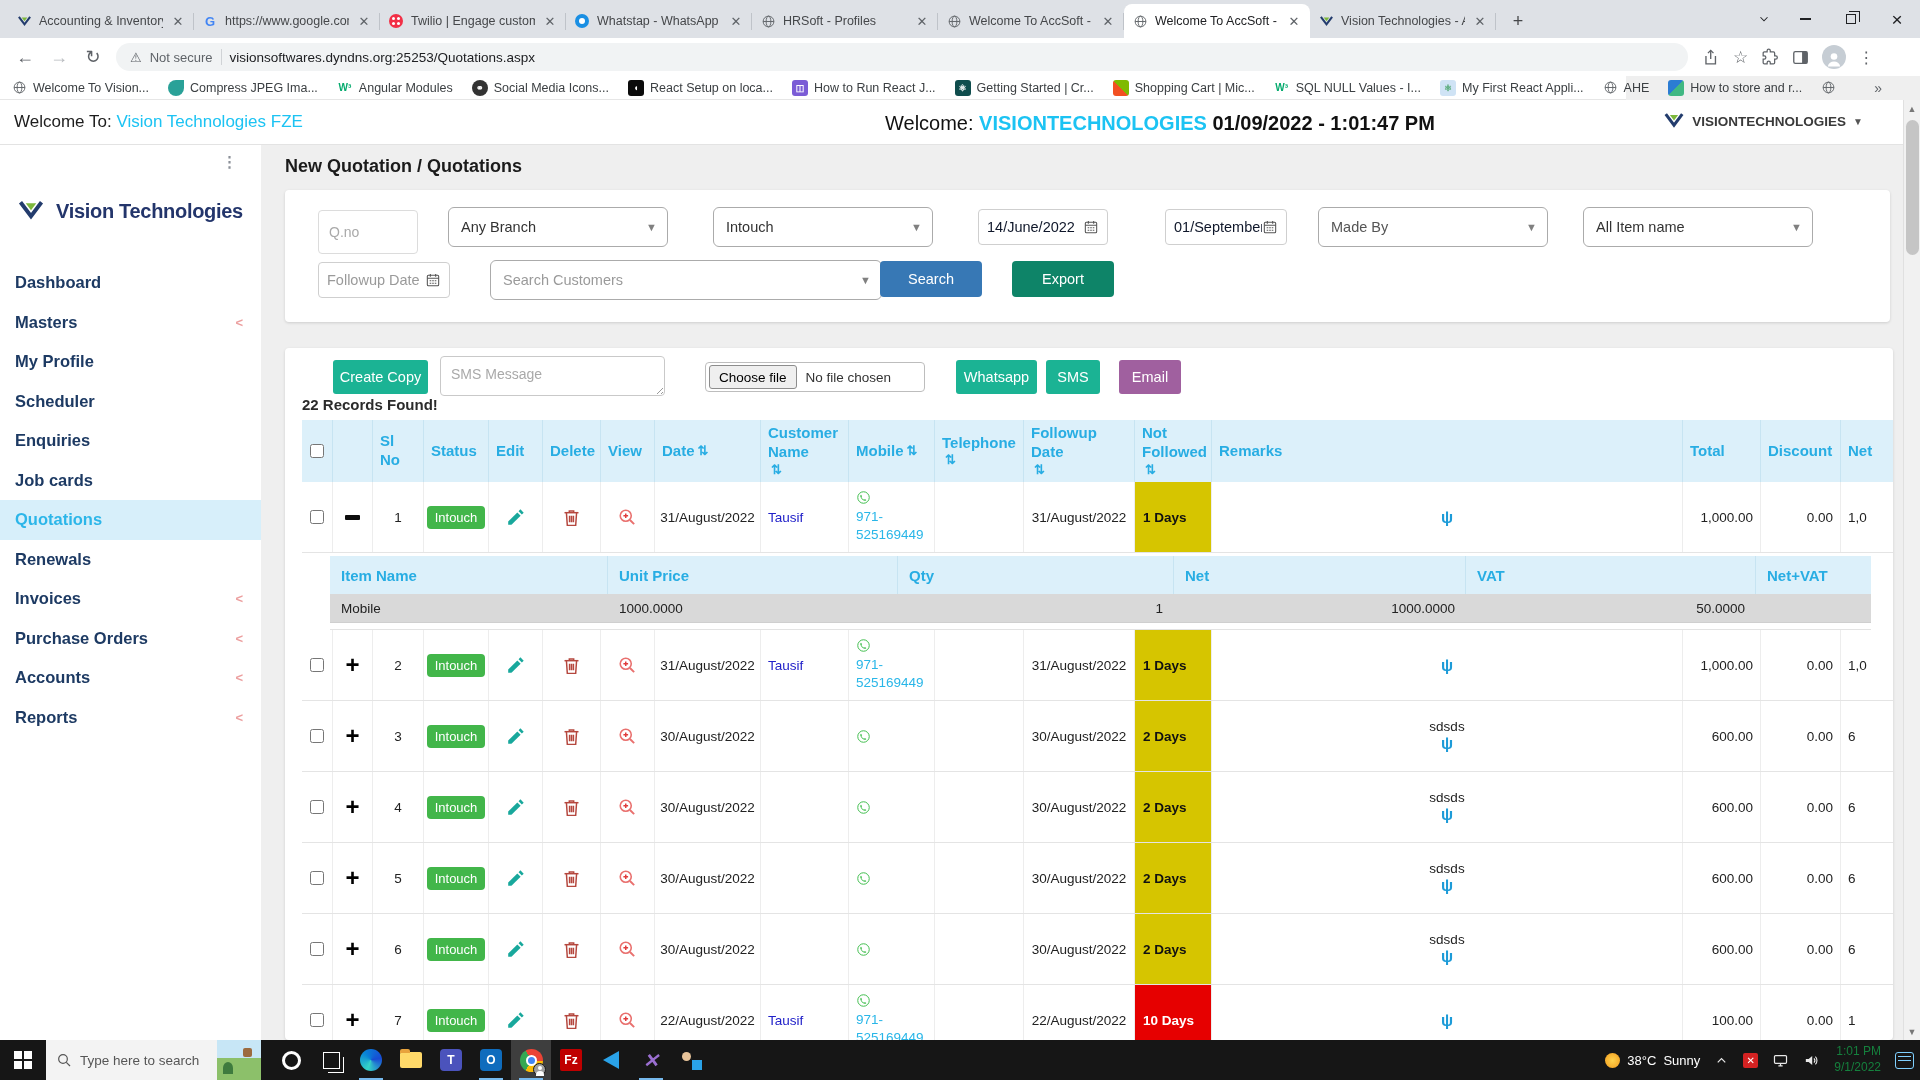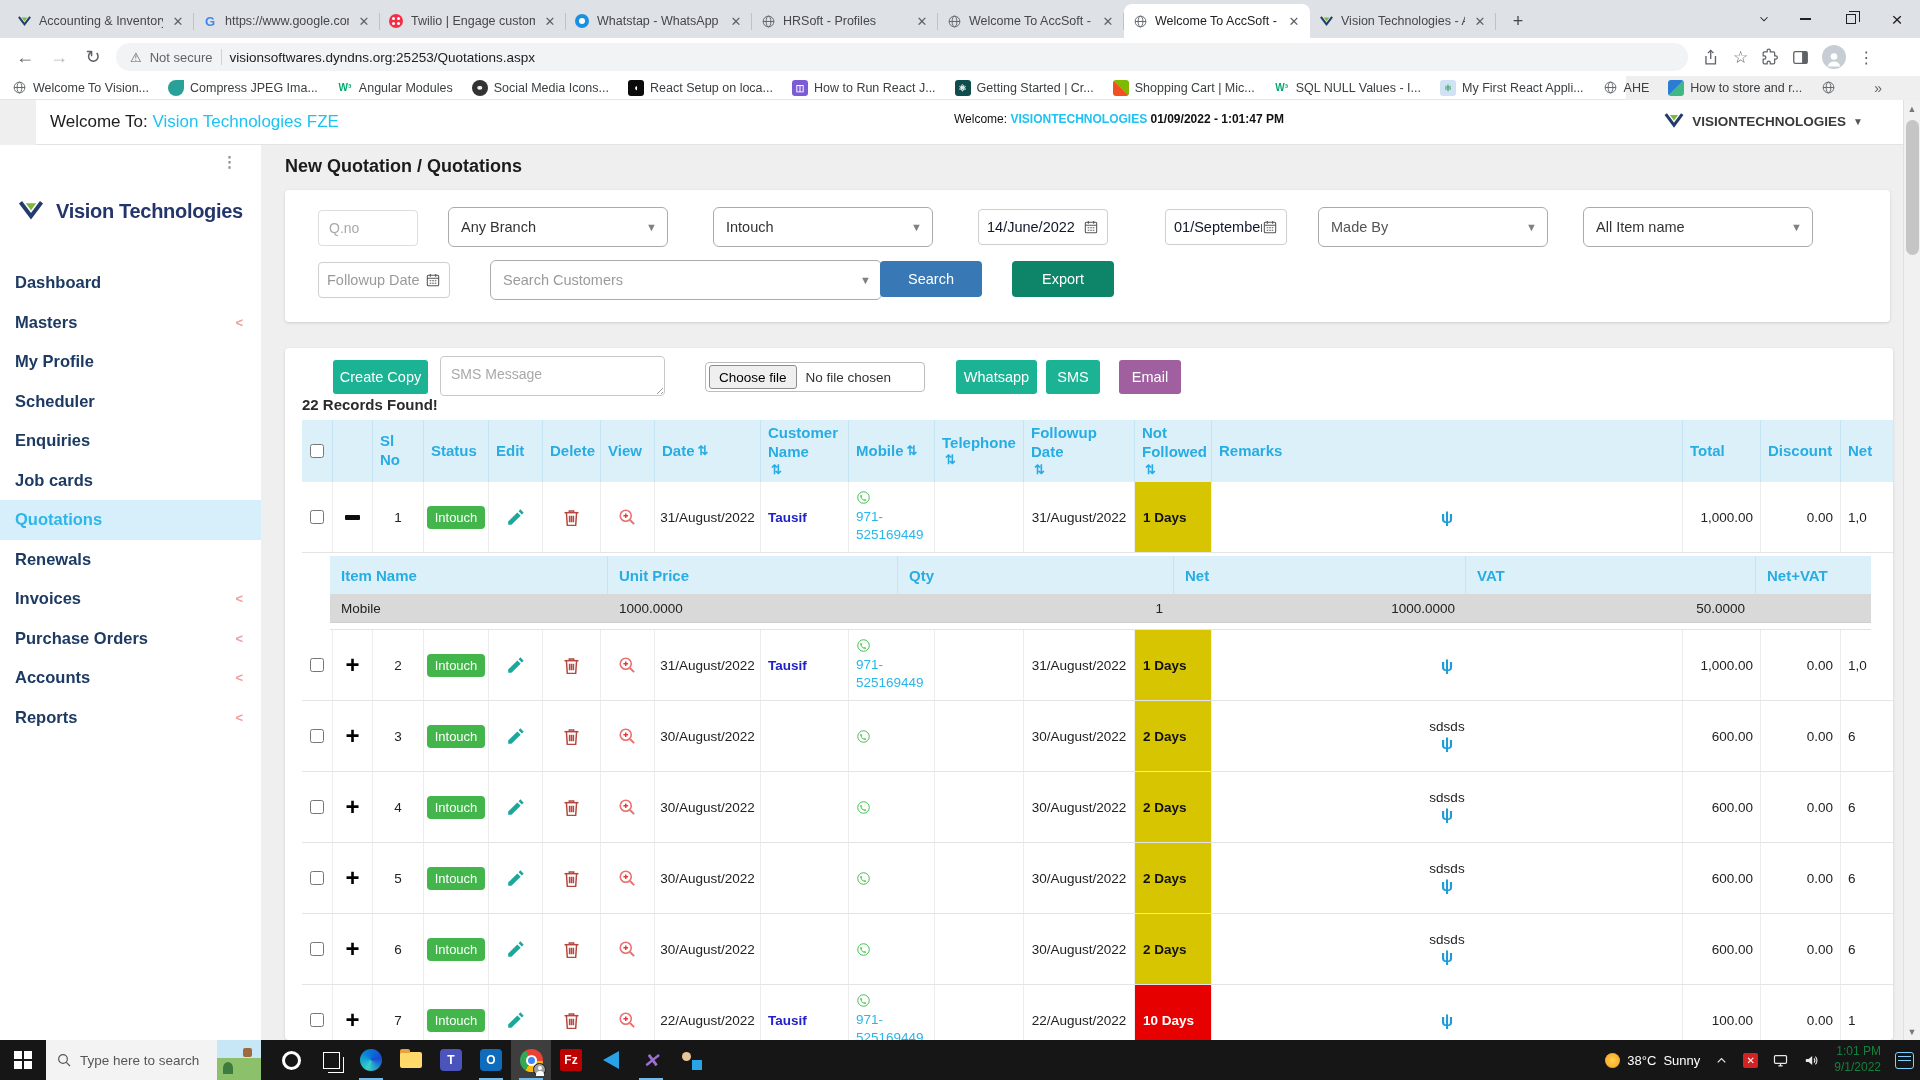--- a/index.html
+++ b/index.html
@@ -47,45 +47,45 @@
   .bspacer { flex:1; }
   .bmore { font-size:14px; color:#5f6368; padding-right:10px; }
 
   
   .page { position:absolute; top:100px; left:0; width:1920px; height:940px; background:#efefef; overflow:hidden; }
   .vscroll { position:absolute; top:0; right:0; width:17px; height:100%; background:#f1f1f1; border-left:1px solid #e0e0e0; z-index:40; }
   .varr { height:17px; display:flex; align-items:center; justify-content:center; font-size:9px; color:#777; }
   .vthumb { position:absolute; top:20px; left:2px; width:13px; height:135px; background:#c5c5c5; border-radius:7px; }
   .varr.b { position:absolute; bottom:0; width:100%; }
 
-  .apphdr { position:absolute; top:0; left:0; right:17px; height:45px; background:#fff; border-bottom:1px solid #e3e3e3; z-index:10;margin-left:36px; }
+  .apphdr { position:absolute; top:0; left:0; right:17px; height:45px; background:#fff; border-bottom:1px solid #e3e3e3; z-index:10; }
   .wleft { position:absolute; left:14px; top:12px; font-size:17px; color:#1d1d1d; }
   .cyan { color:#1cc3f3; }
-  .wcent { position:absolute; left:918px; top:12px; font-size:12px; color:#111; }
+  .wcent { position:absolute; left:885px; top:12px; font-size:20px; color:#111; }
   .wcent b { font-weight:bold; }
   .acct { position:absolute; right:40px; top:10px; display:flex; align-items:center; gap:7px; font-size:13.5px; font-weight:bold; color:#3a3a3a; }
   .caret { font-size:10px; color:#555; }
 
   .sidebar { position:absolute; top:45px; left:0; width:261px; bottom:0; background:#fff; z-index:5; }
   .sbdots { position:absolute; top:8px; right:24px; color:#8b9098; font-size:15px; font-weight:bold; }
   .brand { position:absolute; top:52px; left:14px; display:flex; align-items:center; gap:8px; }
   .brandtxt { font-size:20px; font-weight:bold; color:#23356b; letter-spacing:-0.3px; }
   .menu { position:absolute; top:118px; left:0; right:0; }
   .mitem { height:39.5px; display:flex; align-items:center; padding:0 18px 0 15px; font-size:16.5px; font-weight:600; color:#1d3a63; position:relative; cursor:pointer; }
   .mitem .chev { position:absolute; right:18px; color:#ec9f9f; font-size:13px; font-weight:bold; }
   .mitem.active { background:#d7effa; color:#2cb6e9; }
 
   .content { position:absolute; top:45px; left:261px; right:17px; bottom:0; }
   .crumb { position:absolute; left:24px; top:11px; font-size:18px; font-weight:bold; color:#1b1b1b; }
 
   .card { position:absolute; background:#fff; border-radius:4px; box-shadow:0 1px 3px rgba(0,0,0,.14); }
   .fcard { left:24px; top:45px; width:1605px; height:132px; }
   .tcard { left:24px; top:203px; width:1608px; height:692px; overflow:hidden; }
 
-  .inp { position:absolute; border:1px solid #dcdcdc; border-radius:4px; height:36px; padding:0 10px; font-size:14px; color:#333; background:#fff; font-family:inherit; }
+  .inp { position:absolute; border:1px solid #dcdcdc; border-radius:4px; height:44px; padding:0 10px; font-size:14px; color:#333; background:#fff; font-family:inherit; }
   .inp::placeholder { color:#a9a9a9; }
   .sel { position:absolute; border:1px solid #ababab; border-radius:6px; height:40px; background:#fff; display:flex; align-items:center; padding:0 26px 0 12px; font-size:14.5px; color:#333; cursor:pointer; }
   .sel .sc { position:absolute; right:10px; font-size:11px; color:#808080; }
   .sel.ph { color:#9a9a9a; }
   .datebox { position:absolute; border:1px solid #cfcfcf; border-radius:4px; height:36px; background:#fff; display:flex; align-items:center; justify-content:space-between; padding:0 8px; font-size:14.5px; color:#0f172a; white-space:nowrap; overflow:hidden; }
   .datebox.ph { color:#9a9a9a; }
   .btn { position:absolute; height:36px; border:none; border-radius:4px; color:#fff; font-size:14.5px; font-family:inherit; display:flex; align-items:center; justify-content:center; cursor:pointer; }
   .b-search { background:#3778b5; }
   .b-export { background:#0e8468;text-align:center; }
 
@@ -109,21 +109,21 @@
   .tbody { position:absolute; left:17px; top:134px; width:1591px; }
   .trow { height:71px; border-bottom:1px solid #e4e4e4; }
   .td { display:flex; align-items:center; padding:0 7px; font-size:13.5px; color:#222; border-right:1px solid #ededed; overflow:hidden; }
   .ctr { justify-content:center; }
   .num { justify-content:flex-end; }
   .cb { width:14px; height:14px; accent-color:#6b6b6b; }
   .exp-minus { display:inline-block; width:15px; height:5px; background:#0d0d0d; border-radius:1px; }
   .exp-plus { font-size:24px; font-weight:900; color:#000; line-height:1; }
   .badge { background:#42b64a; color:#fff; font-size:13px; padding:4px 8px; border-radius:4px; }
   .ic { width:21px; height:21px; }
-  .cust { color:#2121c9; font-weight:bold; }
+  .cust { color:#2121c9; font-weight:normal; }
   .mob { color:#29b6e8; flex-wrap:wrap; line-height:1.35; align-content:center; gap:3px; }
   .wic { width:15px; height:15px; flex:0 0 auto; }
   .nf { padding:0; }
   .nfbox { width:100%; height:100%; display:flex; align-items:center; padding-left:8px; font-size:13.5px; font-weight:bold; }
   .nfbox.y { background:#d6c500; color:#111; }
   .nfbox.r { background:#e60000; color:#fff; }
   .rem { flex-direction:column; justify-content:center; gap:1px; }
   .remtxt { font-size:13.5px; color:#222; line-height:1.1; }
   .psi { color:#1d9bd8; font-size:16px; font-weight:bold; line-height:1; }
 

